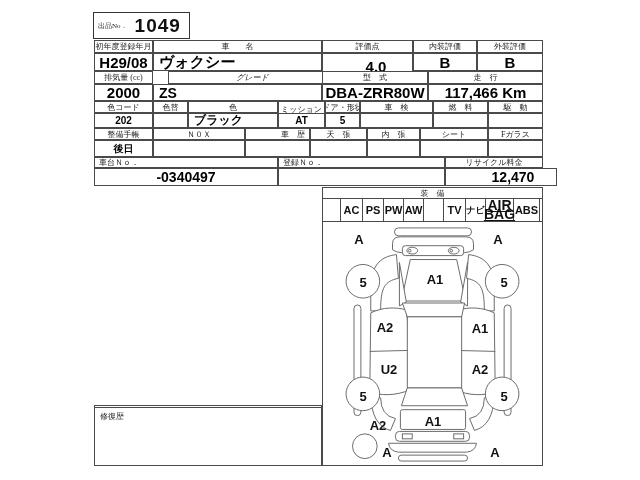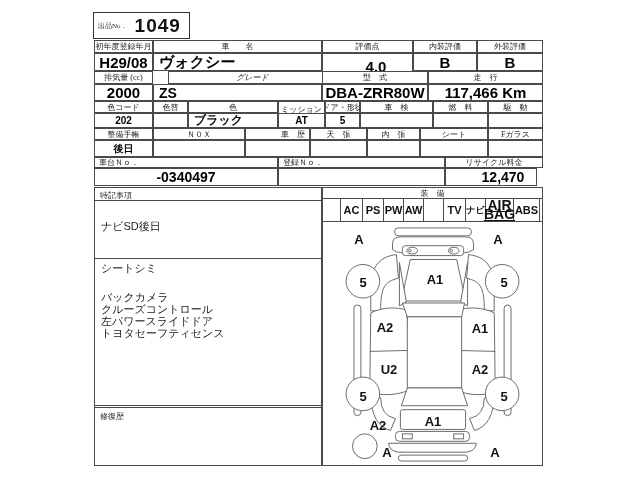--- a/index.html
+++ b/index.html
@@ -106,36 +106,22 @@
   <div class="cell val f13" style="left:367px;top:140px;width:53px;height:17px;"></div>
   <div class="cell val f13" style="left:420px;top:140px;width:68px;height:17px;"></div>
   <div class="cell val f13" style="left:488px;top:140px;width:55px;height:17px;"></div>
 
   <div class="cell hd left" style="left:94px;top:157px;width:184px;height:11px;">車台Ｎｏ．</div>
   <div class="cell hd left" style="left:278px;top:157px;width:167px;height:11px;">登録Ｎｏ．</div>
   <div class="cell hd" style="left:445px;top:157px;width:98px;height:11px;">リサイクル料金</div>
 
   <div class="cell val f14" style="left:94px;top:168px;width:184px;height:18px;">-0340497</div>
   <div class="cell val f14" style="left:278px;top:168px;width:167px;height:18px;"></div>
-  <div class="cell val f14" style="left:445px;top:168px;width:92px;height:18px;padding-left:24px;">12,470</div>
-
-  <div class="panel" style="left:94px;top:187px;width:228px;height:219px;">
-    <div style="position:absolute;left:0;top:0;width:226px;height:12px;border-bottom:1px solid #4a4a4a;">
-      <span class="sec-label" style="left:5px;top:2px;">特記事項</span>
-    </div>
-    <div class="note-line" style="left:6px;top:31px;">ナビSD後日</div>
-    <div class="divider" style="left:0;top:70px;width:226px;"></div>
-    <div class="note-line" style="left:6px;top:73px;">シートシミ</div>
-    <div class="note-list" style="left:6px;top:103px;">
-      <div>バックカメラ</div>
-      <div>クルーズコントロール</div>
-      <div>左パワースライドドア</div>
-      <div>トヨタセーフティセンス</div>
-    </div>
-  </div>
+  <div class="cell val f14" style="left:445px;top:168px;width:112px;height:18px;padding-left:24px;">12,470</div>
+
 
   <div class="panel" style="left:94px;top:405px;width:228px;height:61px;border-top:3px double #4a4a4a;">
     <span class="sec-label" style="left:5px;top:3px;">修復歴</span>
   </div>
 
   <div class="panel" style="left:322px;top:187px;width:221px;height:279px;">
     <div class="equip-strip">装　備</div>
     <div class="equip-row">
       <div class="equip-cell" style="width:18px;"></div>
       <div class="equip-cell" style="width:22px;">AC</div>

